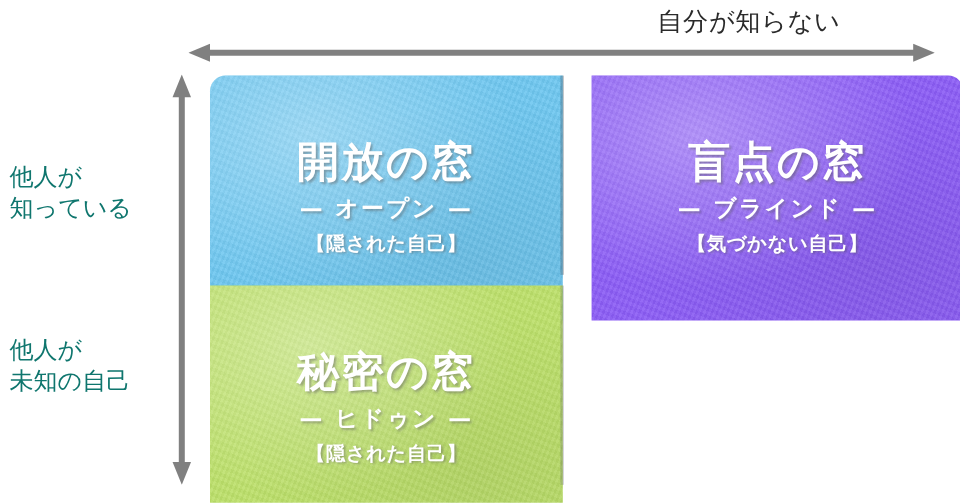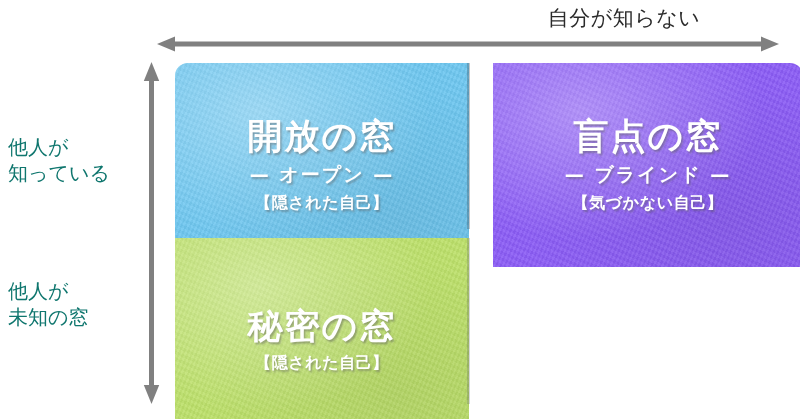--- a/index.html
+++ b/index.html
@@ -155,21 +155,21 @@
     </svg>
   </div>
 
   <div class="side-label upper">
     <span>他人が</span>
     <span class="l2">知っている</span>
   </div>
 
   <div class="side-label lower">
     <span>他人が</span>
-    <span class="l2">未知の窓</span>
+    <span class="l2">未知の自己</span>
   </div>
 
   <div class="v-arrow">
     <svg width="17" height="342" viewBox="0 0 17 342" xmlns="http://www.w3.org/2000/svg">
       <line x1="8.5" y1="14" x2="8.5" y2="328" stroke="#808080" stroke-width="5"></line>
       <polygon points="8.5,0 0.8,19 16.2,19" fill="#808080"></polygon>
       <polygon points="8.5,342 0.8,323 16.2,323" fill="#808080"></polygon>
     </svg>
   </div>
 
@@ -182,20 +182,21 @@
     </div>
 
     <div class="quad tr" style="background-color:#8b5cf6;margin-left:24px;">
       <div class="q-title">盲点の窓</div>
       <div class="q-sub">— ブラインド —</div>
       <div class="q-note">【気づかない自己】</div>
     </div>
 
     <div class="quad bl" style="background-color:#bce06a;justify-content:center;">
       <div class="q-title">秘密の窓</div>
+      <div class="q-sub">— ヒドゥン —</div>
       <div class="q-note">【隠された自己】</div>
     </div>
 
 
     <div class="seam-v"></div>
     <div class="seam-v lower"></div>
 
   </div>
 
 </div>

